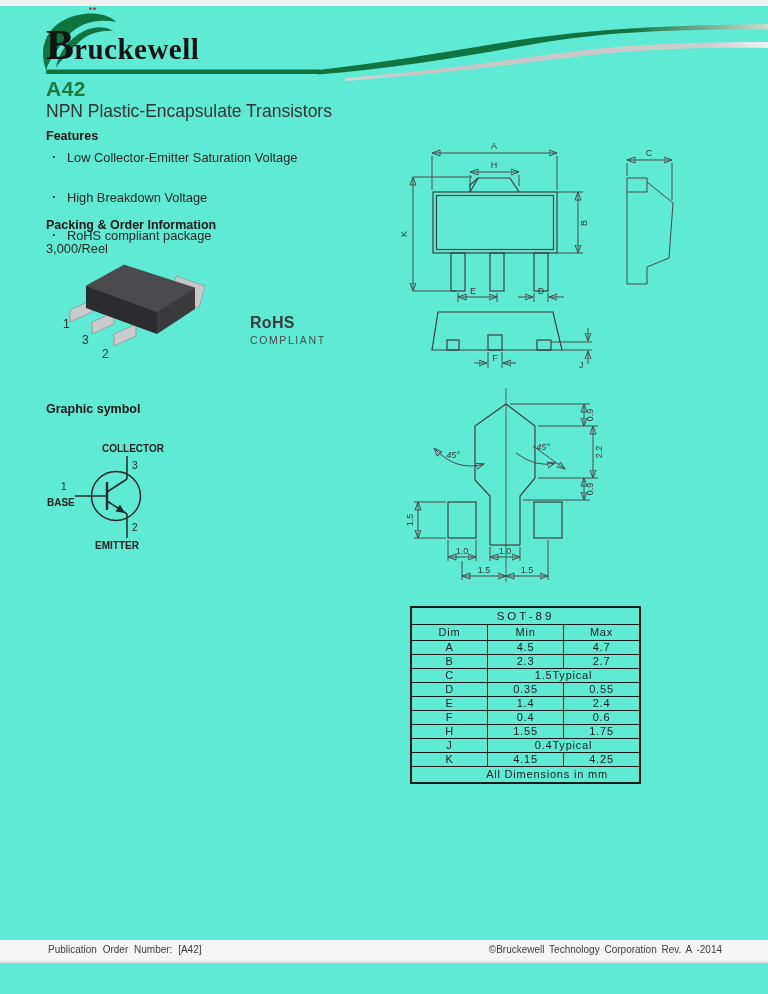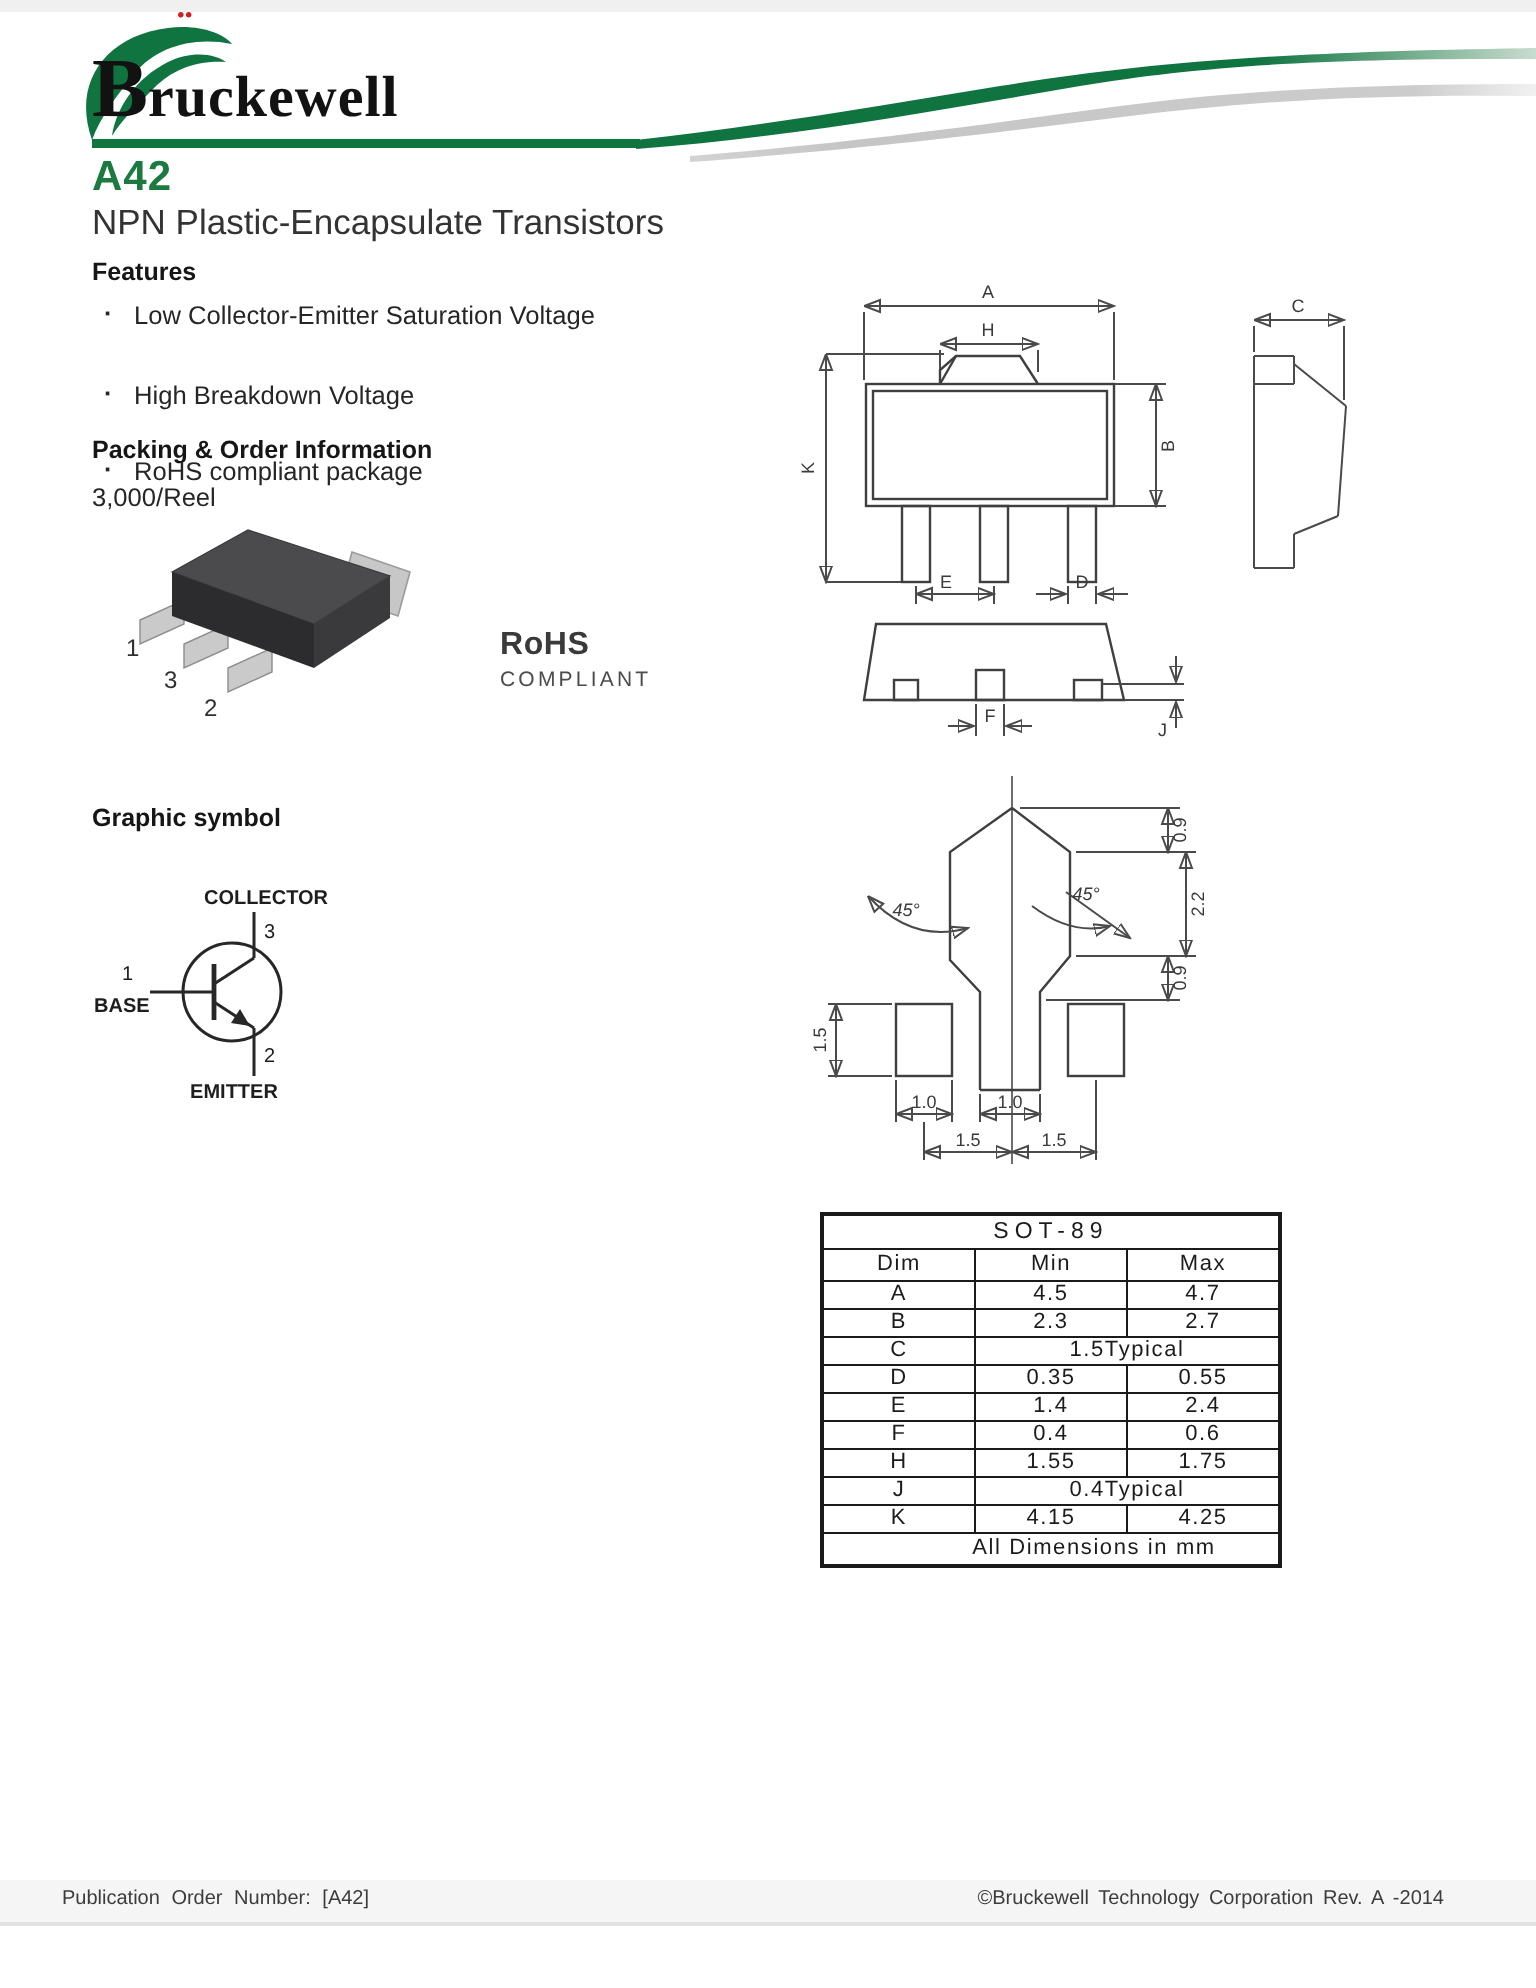--- a/index.html
+++ b/index.html
@@ -1,16 +1,16 @@
 <!DOCTYPE html>
 <html><head>
 <meta charset="utf-8">
 <style>
   html,body{margin:0;padding:0;background:#e9e9e9;}
-  .page{position:relative;width:768px;height:994px;background:#ffffff;margin:0 auto;
+  .page{position:relative;width:768px;height:994px;background:#5eead4;margin:0 auto;
         font-family:"Liberation Sans",sans-serif;color:#222;overflow:hidden;}
   .abs{position:absolute;}
   .top-strip{left:0;top:0;width:768px;height:6px;background:#f0f0f0;}
 
   
   .ribbons{left:0;top:0;width:768px;height:100px;}
   .logo{left:46px;top:20px;width:260px;height:56px;}
   .leaf{position:absolute;left:-8px;top:-8px;width:104px;height:66px;}
   .logo-text{position:relative;font-family:"Liberation Serif",serif;font-weight:bold;color:#121212;
              white-space:nowrap;line-height:50px;}
@@ -46,21 +46,21 @@
   table.dims{border-collapse:collapse;width:229px;table-layout:fixed;
              font-size:11px;color:#1c1c1c;letter-spacing:0.8px;}
   table.dims td{border:1px solid #1a1a1a;text-align:center;padding:0;height:13px;line-height:13px;}
   table.dims .ttl{height:16px;line-height:16px;letter-spacing:3px;font-size:11.5px;}
   table.dims .hd{height:15px;line-height:15px;}
   table.dims .ft{height:15px;line-height:15px;padding-left:43px;}
   .tbl-wrap{border:1px solid #1a1a1a;}
 
   
   .footer-band{left:0;top:940px;width:768px;height:21px;background:#f5f5f5;border-bottom:2px solid #e2e2e2;}
-  .footer-left{left:31px;top:944px;font-size:10px;color:#3c3c3c;word-spacing:3px;}
+  .footer-left{left:48px;top:944px;font-size:10px;color:#3c3c3c;word-spacing:3px;}
   .footer-right{right:46px;top:944px;font-size:10px;color:#3c3c3c;word-spacing:2px;}
 </style>
 </head>
 <body>
 
 <div class="page">
   <div class="abs top-strip"></div>
 
   <svg class="abs ribbons" viewBox="0 0 768 100">
     <defs>

